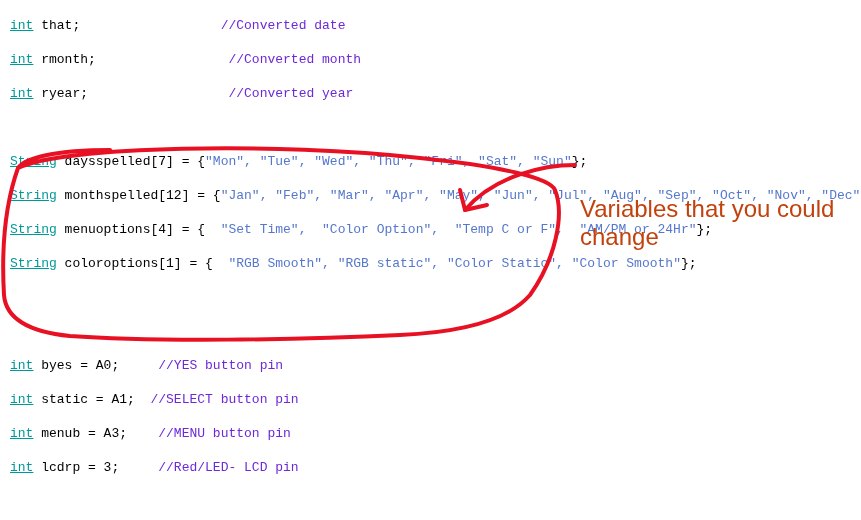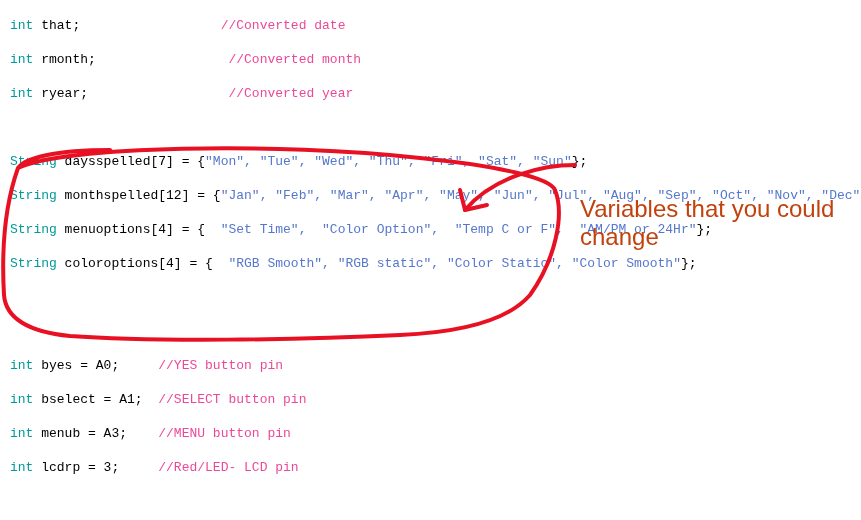--- a/index.html
+++ b/index.html
@@ -12,23 +12,23 @@
     color: #000;
     width: 861px;
     height: 520px;
     overflow: hidden;
     position: relative;
   }
   .code-area {
     padding: 0 0 0 10px;
     white-space: pre;
   }
-  .kw { color: #009999; }      
+  .kw { color: #009999; text-decoration: underline; }      
   .str { color: #5577cc; }
-  .comment { color: #ec4899; }
+  .comment { color: #6d28d9; }
   .line { display: block; }
   .annotation {
     position: absolute;
     pointer-events: none;
   }
   .annotation svg { display:block; }
   .callout {
     position: absolute;
     font-family: Liberation Sans, sans-serif;
     font-size: 24px;
@@ -40,25 +40,25 @@
 <body>
 
 <div class="code-area">
 <span class="line"><span class="kw">int</span><span> that;</span><span>                  </span><span class="comment">//Converted date</span></span>
 <span class="line"><span class="kw">int</span><span> rmonth;</span><span>                 </span><span class="comment">//Converted month</span></span>
 <span class="line"><span class="kw">int</span><span> ryear;</span><span>                  </span><span class="comment">//Converted year</span></span>
 <span class="line">&nbsp;</span>
 <span class="line"><span class="kw">String</span><span> daysspelled[7] = {</span><span class="str">"Mon", "Tue", "Wed", "Thu", "Fri", "Sat", "Sun"</span><span>};</span><span style="display:inline-block;width:380px"></span></span>
 <span class="line"><span class="kw">String</span><span> monthspelled[12] = {</span><span class="str">"Jan", "Feb", "Mar", "Apr", "May", "Jun", "Jul", "Aug", "Sep", "Oct", "Nov", "Dec"</span><span>};</span><span style="display:inline-block;width:28px"></span></span>
 <span class="line"><span class="kw">String</span><span> menuoptions[4] = {  </span><span class="str">"Set Time",  "Color Option",  "Temp C or F",  "AM/PM or 24Hr"</span><span>};</span><span style="display:inline-block;width:230px"></span></span>
-<span class="line"><span class="kw">String</span><span> coloroptions[4] = {  </span><span class="str">"RGB Smooth", "RGB static", "Color Static", "Color Smooth"</span><span>};</span><span style="display:inline-block;width:265px"></span></span>
+<span class="line"><span class="kw">String</span><span> coloroptions[1] = {  </span><span class="str">"RGB Smooth", "RGB static", "Color Static", "Color Smooth"</span><span>};</span><span style="display:inline-block;width:265px"></span></span>
 <span class="line">&nbsp;</span>
 <span class="line">&nbsp;</span>
 <span class="line"><span class="kw">int</span><span> byes = A0;     </span><span class="comment">//YES button pin</span></span>
-<span class="line"><span class="kw">int</span><span> bselect = A1;  </span><span class="comment">//SELECT button pin</span></span>
+<span class="line"><span class="kw">int</span><span> static = A1;  </span><span class="comment">//SELECT button pin</span></span>
 <span class="line"><span class="kw">int</span><span> menub = A3;    </span><span class="comment">//MENU button pin</span></span>
 <span class="line"><span class="kw">int</span><span> lcdrp = 3;     </span><span class="comment">//Red/LED- LCD pin</span></span>
 
 
 
 
 
 
 
 

